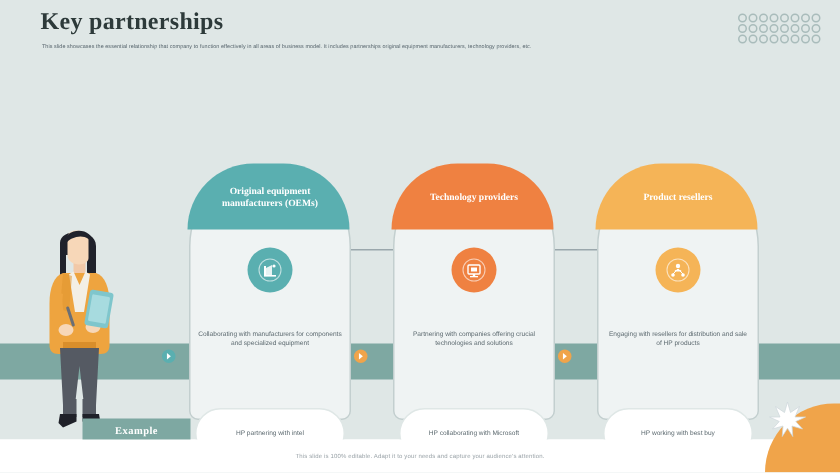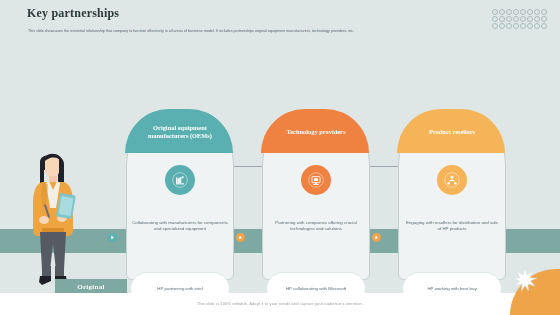--- a/index.html
+++ b/index.html
@@ -11,21 +11,21 @@
   .slide{position:relative;width:560px;height:315px;background:#ffffff;overflow:hidden;}
 
   
   .header{
     position:absolute;left:0;top:0;width:560px;height:48px;
     background:#dfe7e6;
   }
   .title{
     position:absolute;left:27px;top:6px;
     font-family:"Liberation Serif", serif;
-    font-size:12px;font-weight:700;color:#2d3a3a;letter-spacing:.2px;
+    font-size:16px;font-weight:700;color:#2d3a3a;letter-spacing:.2px;
     white-space:nowrap;
   }
   .subtitle{
     position:absolute;left:28px;top:29px;width:470px;
     font-size:3.6px;line-height:5px;color:#55636b;
     letter-spacing:.05px;
   }
 
   
   .dots{
@@ -210,21 +210,21 @@
 
         <path d="M22 84 L48 84 L46 122 L38 122 L35 96 L32 122 L24 122 Z" fill="#555a63"></path>
         <rect x="24" y="118" width="9" height="12" fill="#555a63"></rect>
         <rect x="37" y="118" width="9" height="12" fill="#555a63"></rect>
 
         <path d="M22 128 L33 128 L33 133 L24 137 L21 134 Z" fill="#1f2129"></path>
         <path d="M37 128 L48 128 L49 134 L46 137 L37 133 Z" fill="#1f2129"></path>
       </svg>
     </div>
 
-    <div class="example-pill">Original</div>
+    <div class="example-pill">Example</div>
 
     <div class="connector" style="left:194px;top:118px;width:70px;"></div>
     <div class="connector" style="left:330px;top:118px;width:70px;"></div>
 
     <div class="arrow" style="left:236px;top:185px;background:#f0a44a;">
       <svg viewBox="0 0 9 9" width="9" height="9">
           <path d="M3.3 2.4 L5.9 4.5 L3.3 6.6 Z" fill="#ffffff"></path>
         </svg>
     </div>
     <div class="arrow" style="left:372px;top:185px;background:#f0a44a;">

